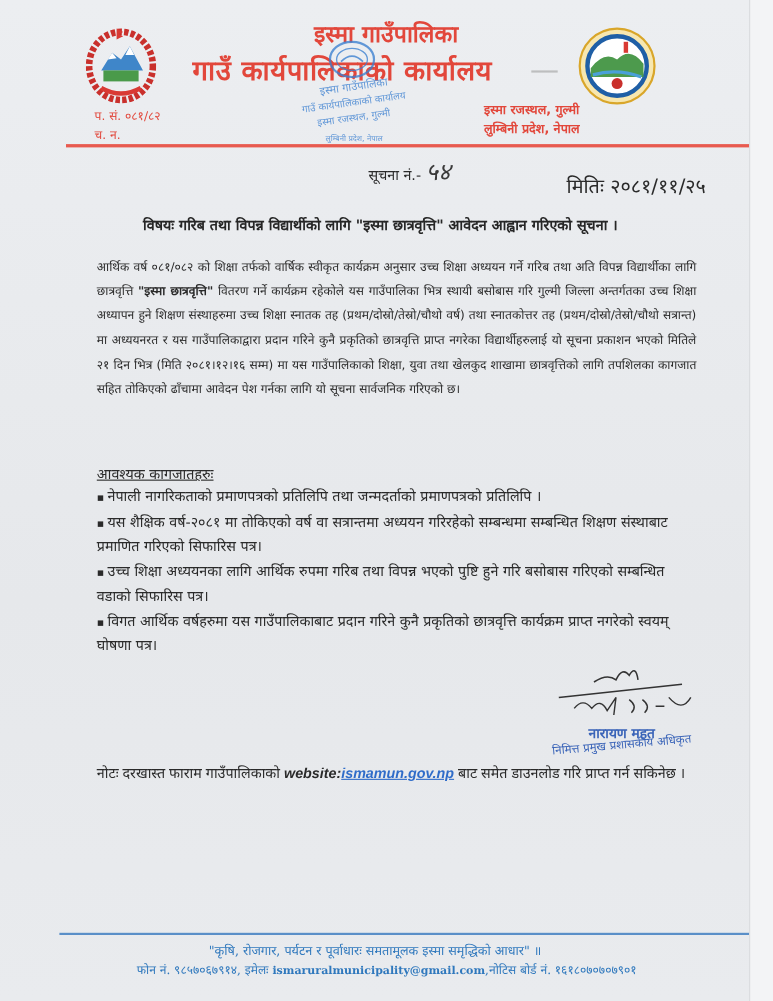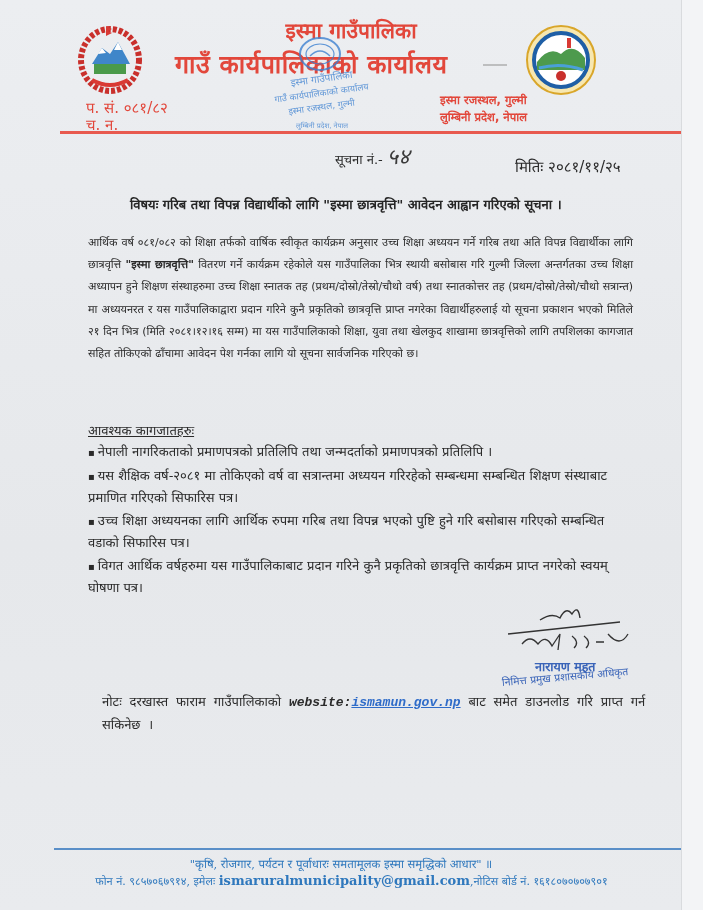--- a/index.html
+++ b/index.html
@@ -25,28 +25,28 @@
   .title-1 {
     position: absolute; left: 0; width: 682px; top: 16px; text-align: center;
     color: #e2473b; font-weight: bold; font-size: 21px; font-family: "DejaVu Sans", sans-serif;
     padding-left: 20px; box-sizing: border-box;
   }
   .title-2 {
     position: absolute; left: 175px; top: 46px; color: #e2473b;
     font-weight: bold; font-size: 25px; font-family: "DejaVu Sans", sans-serif; letter-spacing: 0.5px;
   }
   .title-tail { position: absolute; left: 483px; top: 64px; width: 24px; height: 2px; background: #a9a9a9; opacity:.7; }
-  .ref-no, .ch-no { position: absolute; left: 86px; color: #e2473b; font-size: 15px; font-family: "DejaVu Sans", sans-serif; }
+  .ref-no, .ch-no { position: absolute; left: 86px; color: #e2473b; font-size: 11px; font-family: "DejaVu Sans", sans-serif; }
   .ref-no { top: 97px; } .ch-no { top: 114px; }
   .addr-1, .addr-2 { position: absolute; left: 440px; color: #e2473b; font-size: 11.5px; font-weight: bold; font-family: "DejaVu Sans", sans-serif; }
   .addr-1 { top: 92px; } .addr-2 { top: 109px; }
   .rule-red { position: absolute; left: 60px; top: 131px; width: 623px; height: 3px; background: #e85a4f; }
   .notice-no { position: absolute; left: 335px; top: 140px; font-size: 13px; font-family: "DejaVu Sans", sans-serif; }
   .notice-no .hand { font-family: "DejaVu Serif", serif; font-size: 22px; color: #3a3a3a; font-style: italic; margin-left: 4px; text-align: center; }
-  .date { position: absolute; left: 515px; top: 156px; font-size: 15px; font-family: "DejaVu Sans", sans-serif; }
+  .date { position: absolute; left: 515px; top: 156px; font-size: 18px; font-family: "DejaVu Sans", sans-serif; }
   
   .subject {
     position: absolute; left: 130px; top: 195px; font-size: 13px; font-weight: bold;
     font-family: "DejaVu Sans", sans-serif; color: #262626;
   }
   .para {
     position: absolute; left: 88px; top: 232px; width: 545px;
     font-size: 11px; line-height: 22.2px; text-align: justify; font-family: "DejaVu Sans", sans-serif;
   }
   .para b { font-weight: bold; }
@@ -55,28 +55,28 @@
     font-family: "DejaVu Sans", sans-serif;
   }
   .req-list { position: absolute; left: 88px; top: 441px; width: 545px; font-family: "DejaVu Sans", sans-serif; font-size: 13px; line-height: 21.5px; }
   .req-item { margin: 0 0 1px 0; }
   .req-item .bul { font-size: 10px; margin-right: 3px; }
   
   .sig { position: absolute; left: 500px; top: 604px; width: 150px; height: 60px; }
   .signer-name { position: absolute; left: 535px; top: 658px; color: #3a64b8; font-weight: bold; font-size: 12.5px; font-family: "DejaVu Sans", sans-serif; }
   .signer-title { position: absolute; left: 502px; top: 675px; color: #3a64b8; font-size: 10.5px; font-family: "DejaVu Sans", sans-serif; transform: rotate(-5deg); transform-origin: left center; }
   
-  .note { position: absolute; left: 88px; top: 691px; width: 545px; font-size: 13px; line-height: 23px; font-family: Liberation Mono, monospace; margin-left: 14px; }
+  .note { position: absolute; left: 88px; top: 691px; width: 545px; font-size: 13px; line-height: 23px; font-family: Liberation Sans, sans-serif; }
   .note .web { font-weight: bold; font-style: italic; }
   .note a { color: #2f6cc9; text-decoration: underline; font-weight: bold; font-style: italic; }
   
   .rule-blue { position: absolute; left: 54px; top: 848px; width: 629px; height: 2px; background: #5a8fc8; }
   .slogan { position: absolute; left: 0; width: 682px; top: 856px; text-align: center; color: #2f78bd; font-size: 11.5px; font-family: "DejaVu Serif", serif; }
   .contact { position: absolute; left: 0; width: 703px; top: 873px; text-align: center; color: #2f78bd; font-size: 11px; font-family: "DejaVu Serif", serif; }
-  .contact .email { font-weight: bold; font-size: 13px; }
+  .contact .email { font-weight: bold; font-size: 10px; }
 </style>
 </head>
 <body>
 
 <div class="page">
 
   <svg class="emblem-left" viewBox="0 0 64 74">
     <ellipse cx="32" cy="40" rx="29" ry="31" fill="none" stroke="#c9302c" stroke-width="6" stroke-dasharray="4 2"></ellipse>
     <polygon points="14,44 24,28 32,34 40,22 52,44" fill="#3f86c9"></polygon>
     <polygon points="24,28 28,33 20,34" fill="#ffffff"></polygon>

